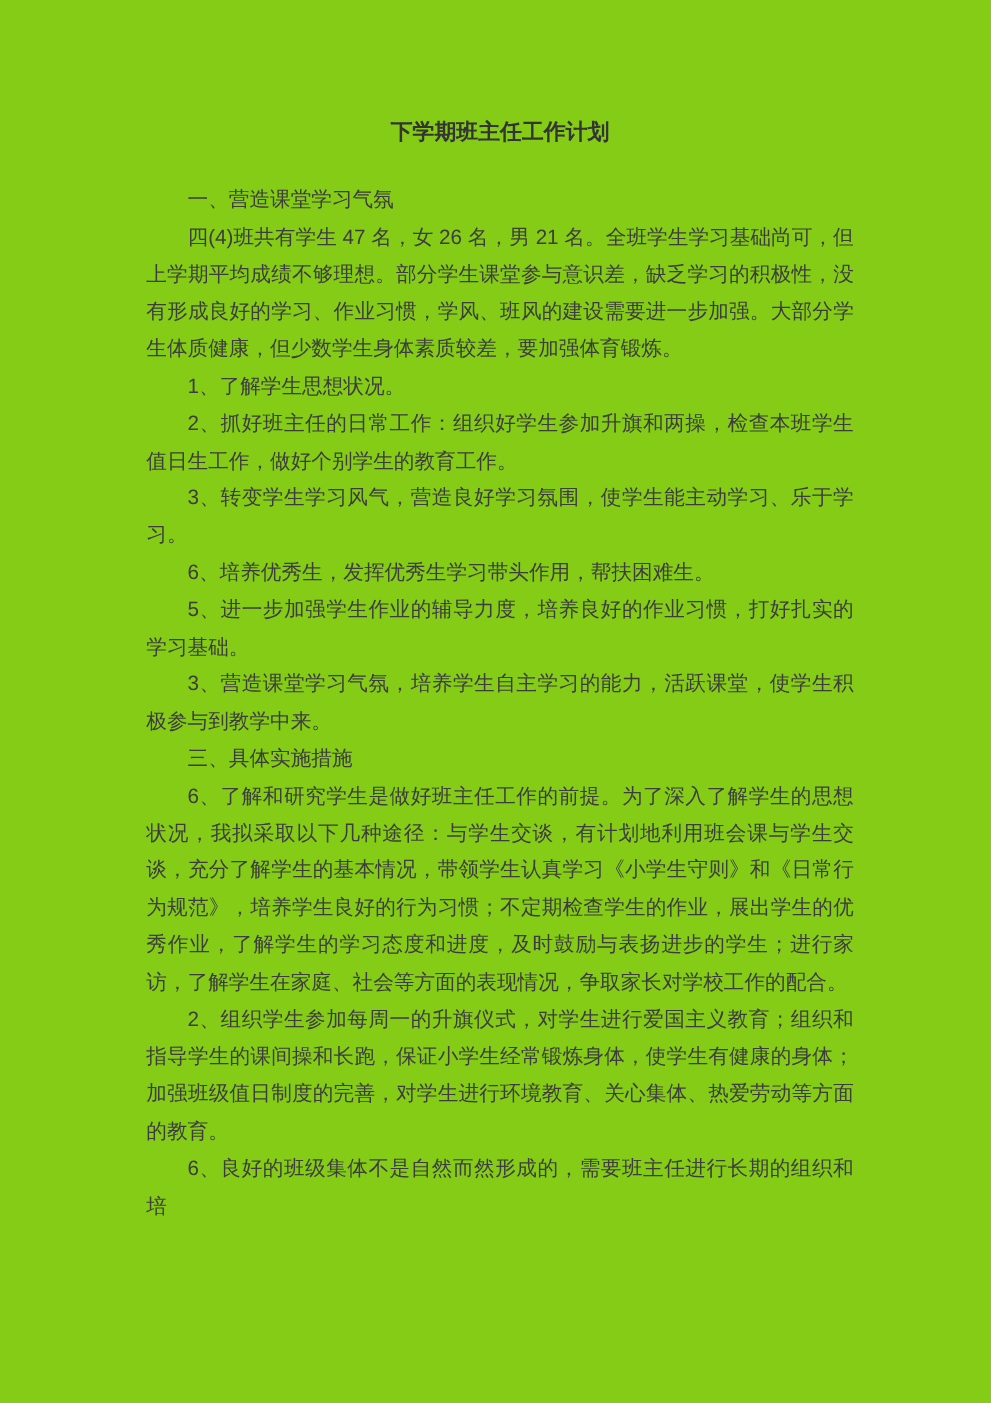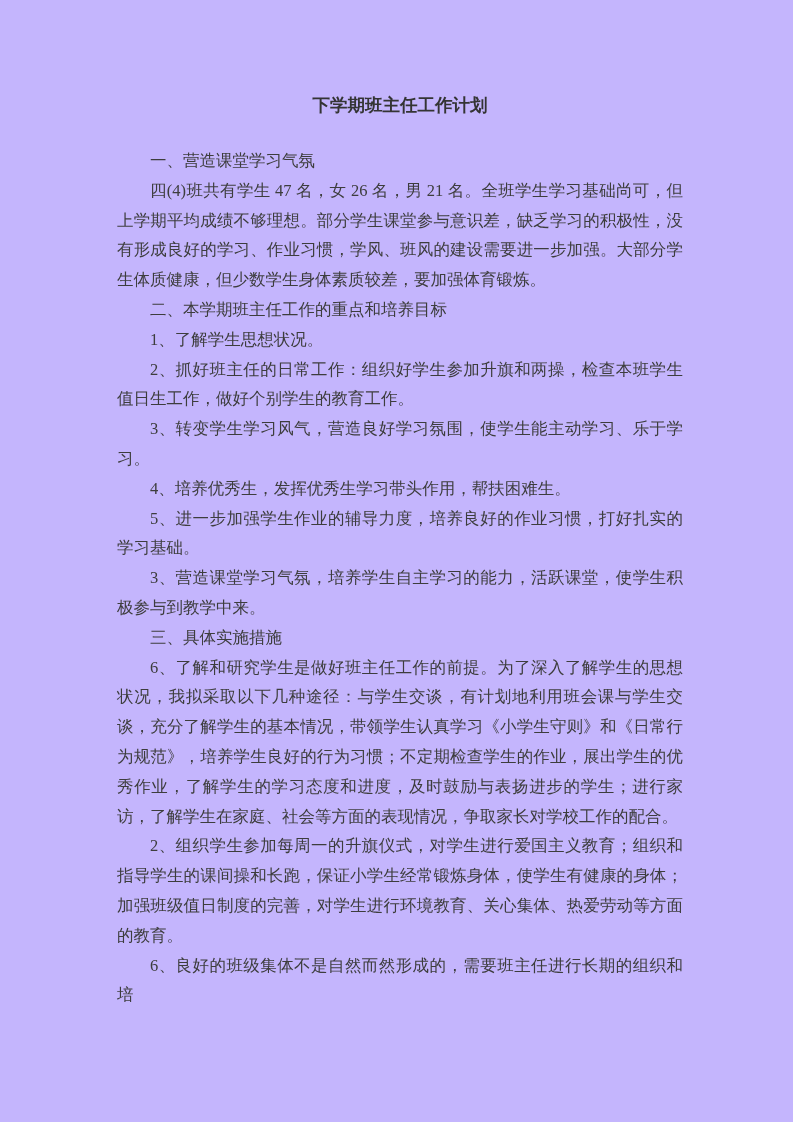--- a/index.html
+++ b/index.html
@@ -7,23 +7,23 @@
     padding: 0;
     background: #ffffff;
   }
   .page {
     position: relative;
     width: 793px;
     height: 1122px;
     box-sizing: border-box;
     margin: 0;
     padding: 92px 110px 0 117px;
-    background: #c4b5fd;
+    background: #84cc16;
     color: #3d3d3d;
-    font-family: Liberation Serif, serif;
+    font-family: Liberation Sans, sans-serif;
     overflow: hidden;
   }
   .doc-title {
     font-size: 17.5px;
     font-weight: bold;
     line-height: 26px;
     text-align: center;
     margin: 0 0 28px 0;
     color: #343434;
   }
@@ -39,25 +39,24 @@
 </style>
 </head>
 <body>
 
 <div class="page">
   <h1 class="doc-title">下学期班主任工作计划</h1>
 
   <div class="doc-body">
     <p>一、营造课堂学习气氛</p>
     <p>四(4)班共有学生 47 名，女 26 名，男 21 名。全班学生学习基础尚可，但上学期平均成绩不够理想。部分学生课堂参与意识差，缺乏学习的积极性，没有形成良好的学习、作业习惯，学风、班风的建设需要进一步加强。大部分学生体质健康，但少数学生身体素质较差，要加强体育锻炼。</p>
-    <p>二、本学期班主任工作的重点和培养目标</p>
     <p>1、了解学生思想状况。</p>
     <p>2、抓好班主任的日常工作：组织好学生参加升旗和两操，检查本班学生值日生工作，做好个别学生的教育工作。</p>
     <p>3、转变学生学习风气，营造良好学习氛围，使学生能主动学习、乐于学习。</p>
-    <p>4、培养优秀生，发挥优秀生学习带头作用，帮扶困难生。</p>
+    <p>6、培养优秀生，发挥优秀生学习带头作用，帮扶困难生。</p>
     <p>5、进一步加强学生作业的辅导力度，培养良好的作业习惯，打好扎实的学习基础。</p>
     <p>3、营造课堂学习气氛，培养学生自主学习的能力，活跃课堂，使学生积极参与到教学中来。</p>
     <p>三、具体实施措施</p>
     <p>6、了解和研究学生是做好班主任工作的前提。为了深入了解学生的思想状况，我拟采取以下几种途径：与学生交谈，有计划地利用班会课与学生交谈，充分了解学生的基本情况，带领学生认真学习《小学生守则》和《日常行为规范》，培养学生良好的行为习惯；不定期检查学生的作业，展出学生的优秀作业，了解学生的学习态度和进度，及时鼓励与表扬进步的学生；进行家访，了解学生在家庭、社会等方面的表现情况，争取家长对学校工作的配合。</p>
     <p>2、组织学生参加每周一的升旗仪式，对学生进行爱国主义教育；组织和指导学生的课间操和长跑，保证小学生经常锻炼身体，使学生有健康的身体；加强班级值日制度的完善，对学生进行环境教育、关心集体、热爱劳动等方面的教育。</p>
     <p>6、良好的班级集体不是自然而然形成的，需要班主任进行长期的组织和培</p>
   </div>
 </div>
 
 </body></html>

